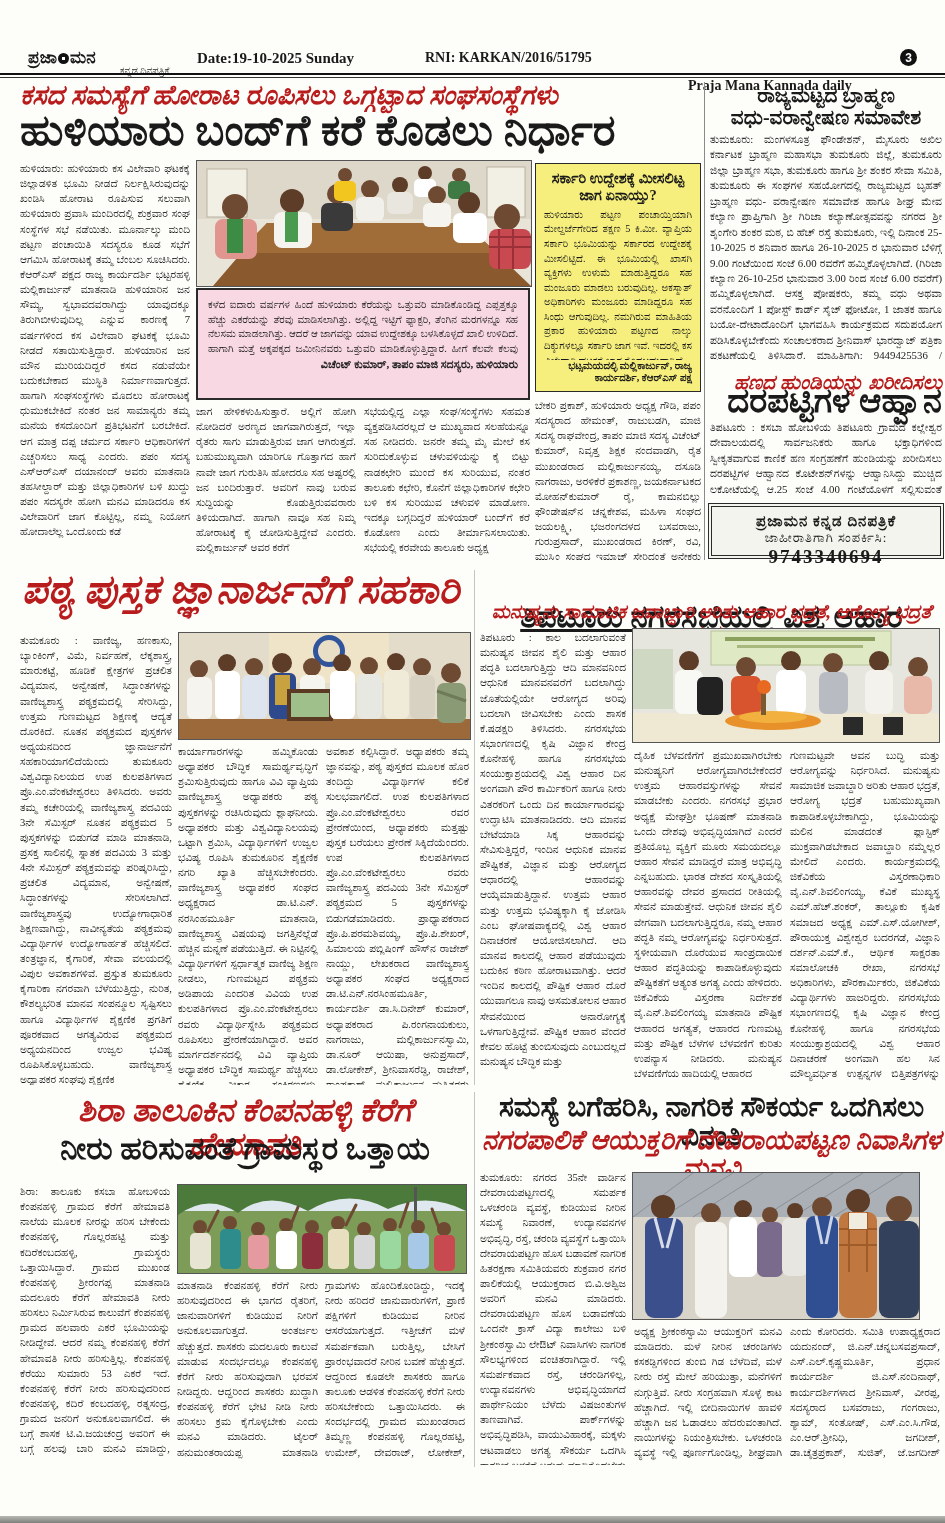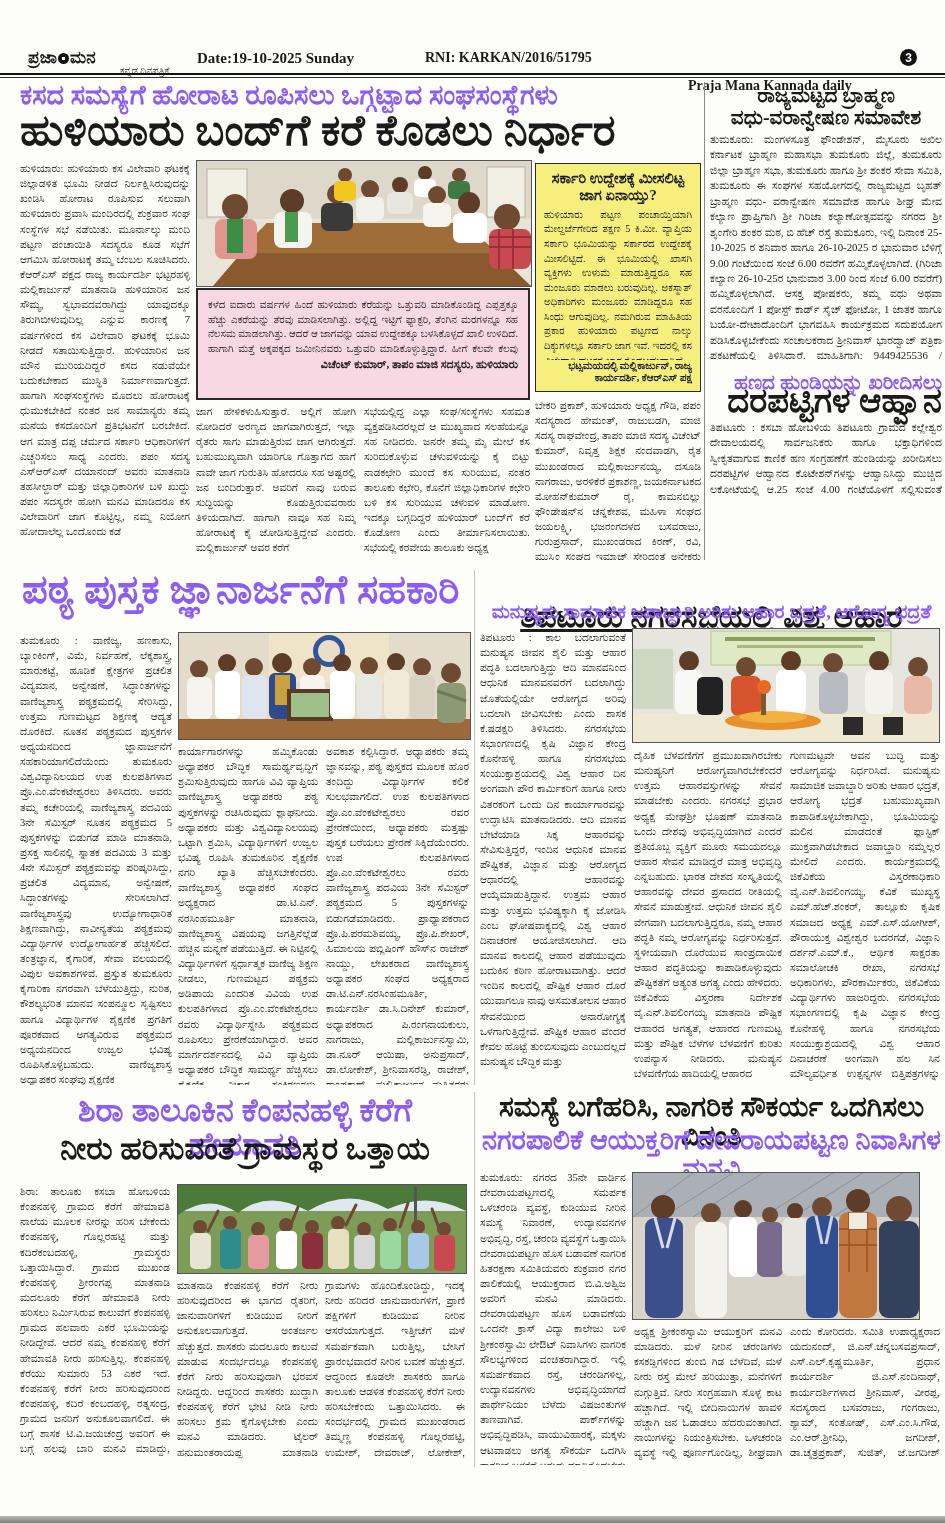--- a/index.html
+++ b/index.html
@@ -1,21 +1,21 @@
 <!DOCTYPE html>
 <html><head>
 <meta charset="utf-8">
 <style>
   html,body{margin:0;padding:0;background:#e9e9e6;}
   .page{position:relative;width:945px;height:1523px;margin:0 auto;background:#fdfdfa;
         font-family:"Liberation Serif","DejaVu Serif",serif;color:#1a1a1a;overflow:hidden;}
   .abs{position:absolute;}
   .bodytext{font-size:10.6px;line-height:1.43;text-align:justify;overflow:hidden;
             word-break:break-word;}
-  .red{color:#8b5cf6;}
+  .red{color:#b91c1c;font-style:italic;}
   .center{text-align:center;}
   .bold{font-weight:700;}
   .rule-h{background:#111;height:2px;}
   .rule-h-thin{background:#333;height:1px;}
   .rule-v{background:#8a8a8a;width:1px;}
   .rule-v-light{background:#c4c4c2;width:1px;}
   .headline{font-weight:700;letter-spacing:0;}
   .photo{border:1px solid #555;overflow:hidden;background:#ddd;}
   .photo svg{display:block;}
   .quote-box{background:#f8d8e3;border:2px solid #2a2a2a;padding:6px 10px;box-sizing:border-box;}
@@ -109,20 +109,25 @@
   <div class="abs rule-v" style="left:704px;top:82px;height:478px;"></div>
 
   <div class="abs headline center" style="left:710px;top:84px;width:232px;font-size:20px;line-height:1.15;">ರಾಜ್ಯಮಟ್ಟದ ಬ್ರಾಹ್ಮಣ</div>
   <div class="abs headline center" style="left:710px;top:106px;width:232px;font-size:20px;line-height:1.15;">ವಧು-ವರಾನ್ವೇಷಣ ಸಮಾವೇಶ</div>
   <div class="abs bodytext" style="left:710px;top:132px;width:232px;height:228px;font-size:10.8px;">ತುಮಕೂರು: ಮಂಗಳಸೂತ್ರ ಫೌಂಡೇಶನ್, ಮೈಸೂರು ಅಖಿಲ ಕರ್ನಾಟಕ ಬ್ರಾಹ್ಮಣ ಮಹಾಸಭಾ ತುಮಕೂರು ಜಿಲ್ಲೆ, ತುಮಕೂರು ಜಿಲ್ಲಾ ಬ್ರಾಹ್ಮಣ ಸಭಾ, ತುಮಕೂರು ಹಾಗೂ ಶ್ರೀ ಶಂಕರ ಸೇವಾ ಸಮಿತಿ, ತುಮಕೂರು ಈ ಸಂಘಗಳ ಸಹಯೋಗದಲ್ಲಿ ರಾಜ್ಯಮಟ್ಟದ ಬೃಹತ್ ಬ್ರಾಹ್ಮಣ ವಧು- ವರಾನ್ವೇಷಣ ಸಮಾವೇಶ ಹಾಗೂ ಶೀಘ್ರ ಮೇವ ಕಲ್ಯಾಣ ಪ್ರಾಪ್ತಿಗಾಗಿ ಶ್ರೀ ಗಿರಿಜಾ ಕಲ್ಯಾಣೋತ್ಸವವನ್ನು ನಗರದ ಶ್ರೀ ಶೃಂಗೇರಿ ಶಂಕರ ಮಠ, ಬಿ ಹೆಚ್ ರಸ್ತೆ ತುಮಕೂರು, ಇಲ್ಲಿ ದಿನಾಂಕ 25-10-2025 ರ ಶನಿವಾರ ಹಾಗೂ 26-10-2025 ರ ಭಾನುವಾರ ಬೆಳಿಗ್ಗೆ 9.00 ಗಂಟೆಯಿಂದ ಸಂಜೆ 6.00 ರವರೆಗೆ ಹಮ್ಮಿಕೊಳ್ಳಲಾಗಿದೆ. (ಗಿರಿಜಾ ಕಲ್ಯಾಣ 26-10-25ರ ಭಾನುವಾರ 3.00 ರಿಂದ ಸಂಜೆ 6.00 ರವರೆಗೆ) ಹಮ್ಮಿಕೊಳ್ಳಲಾಗಿದೆ. ಆಸಕ್ತ ಪೋಷಕರು, ತಮ್ಮ ವಧು ಅಥವಾ ವರನೊಂದಿಗೆ 1 ಪೋಸ್ಟ್ ಕಾರ್ಡ್ ಸೈಜ್ ಫೋಟೋ, 1 ಜಾತಕ ಹಾಗೂ ಬಯೋ-ದೇಟಾದೊಂದಿಗೆ ಭಾಗವಹಿಸಿ ಕಾರ್ಯಕ್ರಮದ ಸದುಪಯೋಗ ಪಡಿಸಿಕೊಳ್ಳಬೇಕೆಂದು ಸಂಚಾಲಕರಾದ ಶ್ರೀನಿವಾಸ್ ಭಾರದ್ವಾಜ್ ಪತ್ರಿಕಾ ಪ್ರಕಟಣೆಯಲ್ಲಿ ತಿಳಿಸಿದ್ದಾರೆ. ಮಾಹಿತಿಗಾಗಿ: 9449425536 / 8217876335 ಸಂಪರ್ಕಿಸಬಹುದು.</div>
 
   <div class="abs headline red center" style="left:710px;top:372px;width:232px;font-size:20px;line-height:1.0;text-align:right;">ಹಣದ ಹುಂಡಿಯನ್ನು ಖರೀದಿಸಲು</div>
   <div class="abs headline center" style="left:710px;top:384px;width:232px;font-size:34px;line-height:1.0;text-align:right;">ದರಪಟ್ಟಿಗಳ ಆಹ್ವಾನ</div>
   <div class="abs bodytext" style="left:710px;top:420px;width:232px;height:80px;font-size:10.8px;">ತಿಪಟೂರು : ಕಸಬಾ ಹೋಬಳಿಯ ತಿಪಟೂರು ಗ್ರಾಮದ ಕಲ್ಲೇಶ್ವರ ದೇವಾಲಯದಲ್ಲಿ ಸಾರ್ವಜನಿಕರು ಹಾಗೂ ಭಕ್ತಾಧಿಗಳಿಂದ ಸ್ವೀಕೃತವಾಗುವ ಕಾಣಿಕೆ ಹಣ ಸಂಗ್ರಹಣೆಗೆ ಹುಂಡಿಯನ್ನು ಖರೀದಿಸಲು ದರಪಟ್ಟಿಗಳ ಆಹ್ವಾನದ ಕೊಟೇಶನ್‌ಗಳನ್ನು ಆಹ್ವಾನಿಸಿದ್ದು ಮುಚ್ಚಿದ ಲಕೋಟೆಯಲ್ಲಿ ಆ.25 ಸಂಜೆ 4.00 ಗಂಟೆಯೊಳಗೆ ಸಲ್ಲಿಸುವಂತೆ ತಹಶೀಲ್ದಾರ್ ಮನವಿ ಮಾಡಿದ್ದಾರೆ.</div>
 
+  <div class="abs ad-box" style="left:708px;top:503px;width:236px;height:56px;">
+    <div class="bold" style="font-size:15px;letter-spacing:1px;">ಪ್ರಜಾಮನ ಕನ್ನಡ ದಿನಪತ್ರಿಕೆ</div>
+    <div style="font-size:13px;letter-spacing:1px;">ಜಾಹೀರಾತಿಗಾಗಿ ಸಂಪರ್ಕಿಸಿ:</div>
+    <div class="bold" style="font-size:19px;letter-spacing:2px;">9743340694</div>
+  </div>
 
   <div class="abs rule-v-light" style="left:474px;top:570px;height:515px;"></div>
 
   <div class="abs headline red" style="left:22px;top:570px;width:450px;font-size:40px;line-height:1.0;">ಪಠ್ಯ ಪುಸ್ತಕ ಜ್ಞಾನಾರ್ಜನೆಗೆ ಸಹಕಾರಿ</div>
   <div class="abs bodytext" style="left:20px;top:633px;width:152px;height:452px;">ತುಮಕೂರು : ವಾಣಿಜ್ಯ, ಹಣಕಾಸು, ಬ್ಯಾಂಕಿಂಗ್, ವಿಮೆ, ನಿರ್ವಹಣೆ, ಲೆಕ್ಕಶಾಸ್ತ್ರ, ಮಾರುಕಟ್ಟೆ, ಹೂಡಿಕೆ ಕ್ಷೇತ್ರಗಳ ಪ್ರಚಲಿತ ವಿದ್ಯಮಾನ, ಅನ್ವೇಷಣೆ, ಸಿದ್ಧಾಂತಗಳನ್ನು ವಾಣಿಜ್ಯಶಾಸ್ತ್ರ ಪಠ್ಯಕ್ರಮದಲ್ಲಿ ಸೇರಿಸಿದ್ದು, ಉತ್ತಮ ಗುಣಮಟ್ಟದ ಶಿಕ್ಷಣಕ್ಕೆ ಆದ್ಯತೆ ದೊರಕಿದೆ. ನೂತನ ಪಠ್ಯಕ್ರಮದ ಪುಸ್ತಕಗಳ ಅಧ್ಯಯನದಿಂದ ಜ್ಞಾನಾರ್ಜನೆಗೆ ಸಹಕಾರಿಯಾಗಲಿದೆಯೆಂದು ತುಮಕೂರು ವಿಶ್ವವಿದ್ಯಾನಿಲಯದ ಉಪ ಕುಲಪತಿಗಳಾದ ಪ್ರೊ.ಎಂ.ವೆಂಕಟೇಶ್ವರಲು ತಿಳಿಸಿದರು. ಅವರು ತಮ್ಮ ಕಚೇರಿಯಲ್ಲಿ ವಾಣಿಜ್ಯಶಾಸ್ತ್ರ ಪದವಿಯ 3ನೇ ಸೆಮಿಸ್ಟರ್ ನೂತನ ಪಠ್ಯಕ್ರಮದ 5 ಪುಸ್ತಕಗಳನ್ನು ಬಿಡುಗಡೆ ಮಾಡಿ ಮಾತನಾಡಿ, ಪ್ರಸಕ್ತ ಸಾಲಿನಲ್ಲಿ ಸ್ನಾತಕ ಪದವಿಯ 3 ಮತ್ತು 4ನೇ ಸೆಮಿಸ್ಟರ್ ಪಠ್ಯಕ್ರಮವನ್ನು ಪರಿಷ್ಕರಿಸಿದ್ದು, ಪ್ರಚಲಿತ ವಿದ್ಯಮಾನ, ಅನ್ವೇಷಣೆ, ಸಿದ್ಧಾಂತಗಳನ್ನು ಸೇರಿಸಲಾಗಿದೆ. ವಾಣಿಜ್ಯಶಾಸ್ತ್ರವು ಉದ್ಯೋಗಾಧಾರಿತ ಶಿಕ್ಷಣವಾಗಿದ್ದು, ನಾವೀನ್ಯತೆಯ ಪಠ್ಯಕ್ರಮವು ವಿದ್ಯಾರ್ಥಿಗಳ ಉದ್ಯೋಗಾರ್ಹತೆ ಹೆಚ್ಚಿಸಲಿದೆ. ತಂತ್ರಜ್ಞಾನ, ಕೈಗಾರಿಕೆ, ಸೇವಾ ವಲಯದಲ್ಲಿ ವಿಪುಲ ಅವಕಾಶಗಳಿವೆ. ಪ್ರಸ್ತುತ ತುಮಕೂರು ಕೈಗಾರಿಕಾ ನಗರವಾಗಿ ಬೆಳೆಯುತ್ತಿದ್ದು, ನುರಿತ, ಕೌಶಲ್ಯಭರಿತ ಮಾನವ ಸಂಪನ್ಮೂಲ ಸೃಷ್ಟಿಸಲು ಹಾಗೂ ವಿದ್ಯಾರ್ಥಿಗಳ ಶೈಕ್ಷಣಿಕ ಪ್ರಗತಿಗೆ ಪೂರಕವಾದ ಅಗತ್ಯವಿರುವ ಪಠ್ಯಕ್ರಮದ ಅಧ್ಯಯನದಿಂದ ಉಜ್ವಲ ಭವಿಷ್ಯ ರೂಪಿಸಿಕೊಳ್ಳಬಹುದು. ವಾಣಿಜ್ಯಶಾಸ್ತ್ರ ಅಧ್ಯಾಪಕರ ಸಂಘವು ಶೈಕ್ಷಣಿಕ</div>
   <div class="abs photo" style="left:178px;top:632px;width:291px;height:106px;">
     <svg width="291" height="106" viewBox="0 0 291 106">
       <rect width="291" height="106" fill="#e3dccb"></rect>
       <rect x="90" y="0" width="120" height="50" fill="#efe3c8"></rect>
       <circle cx="150" cy="18" r="16" fill="#30559c"></circle>

